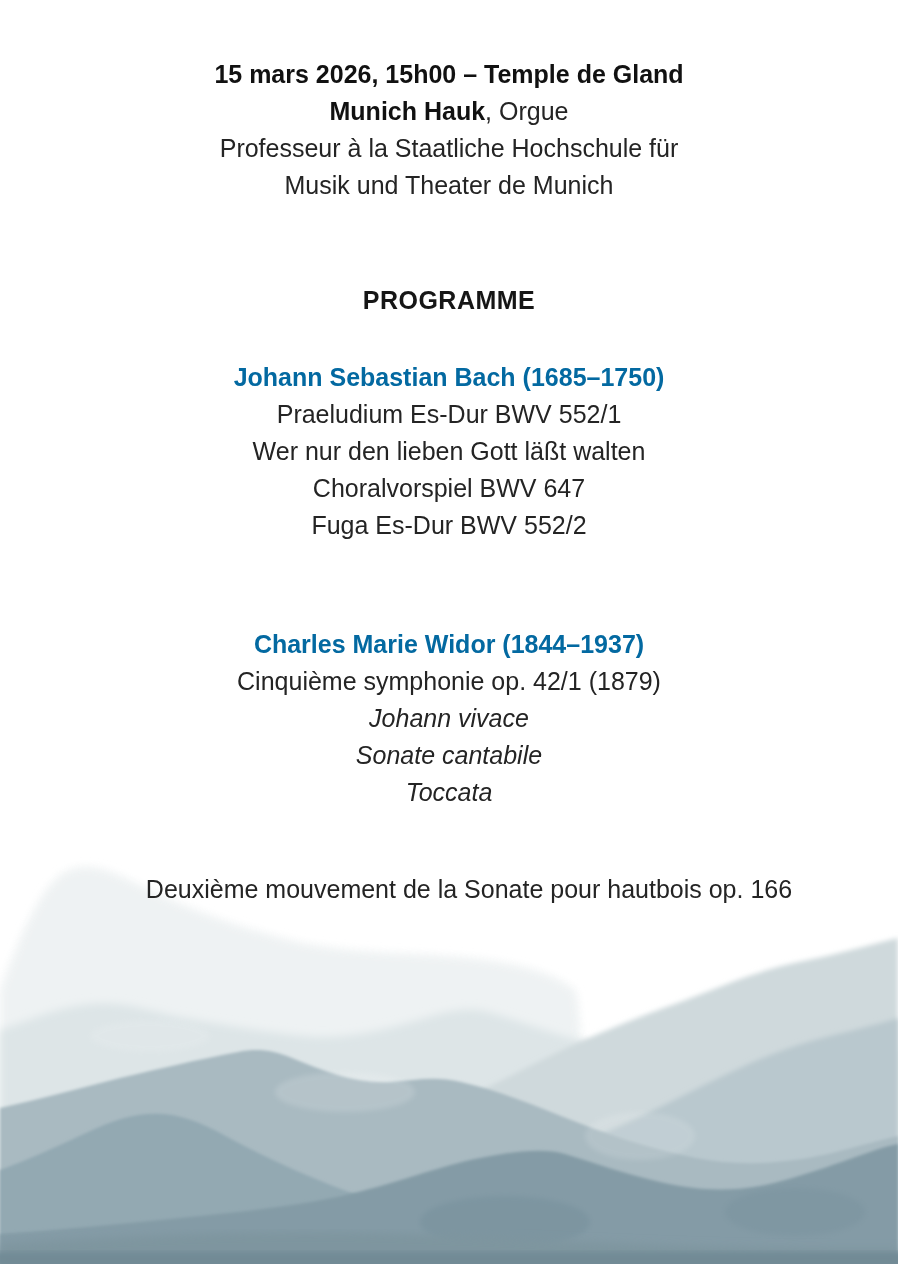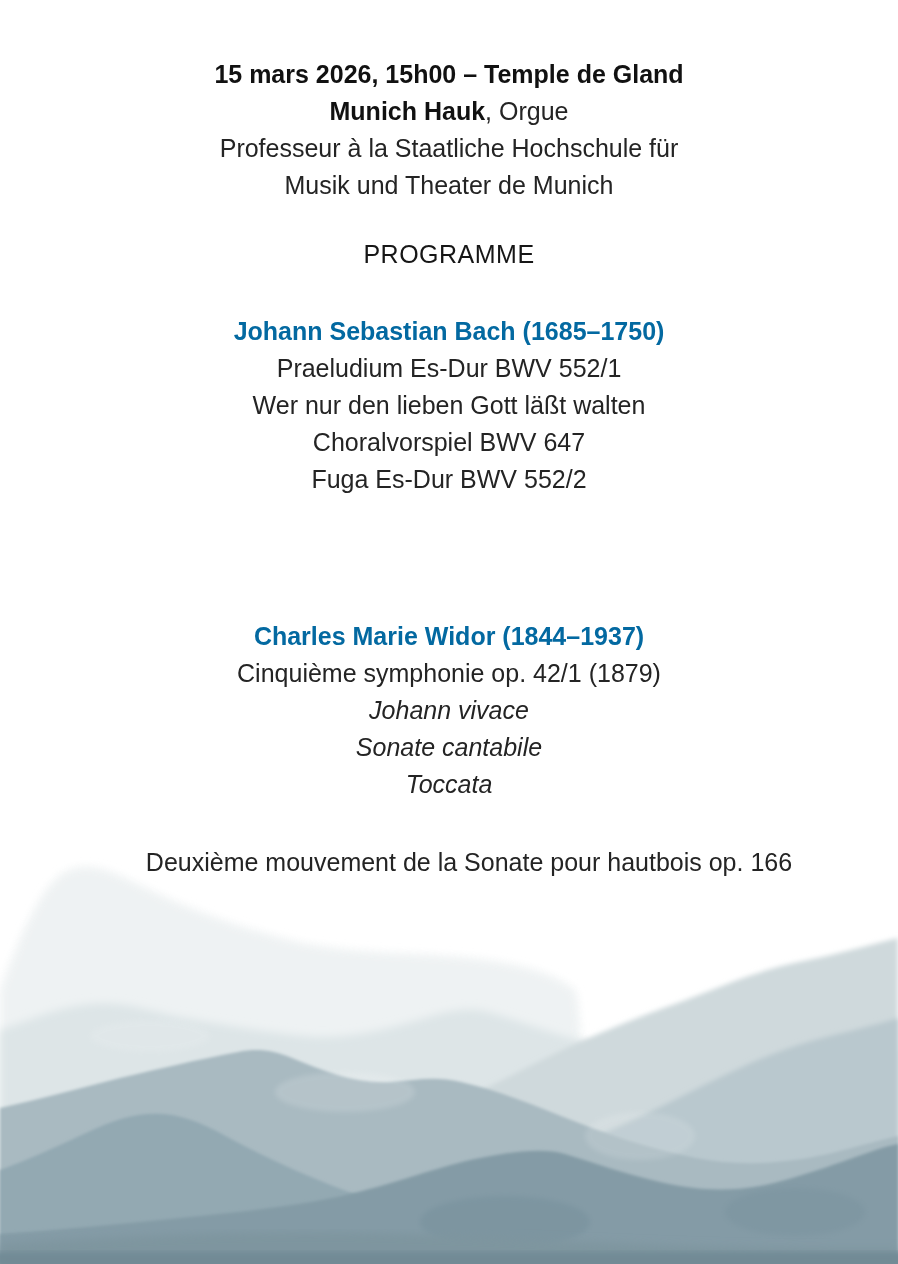--- a/index.html
+++ b/index.html
@@ -20,29 +20,29 @@
     text-align: center;
     color: #242424;
     font-size: 25px;
     line-height: 37px;
   }
   .header-block { padding-top: 56px; }
   .line { white-space: nowrap; }
   .bold { font-weight: 700; color: #111111; }
   .italic { font-style: italic; }
   .programme-title {
-    margin-top: 32px;
-    font-weight: 400;
+    margin-top: 78px;
+    font-weight: 700;
     color: #161616;
     letter-spacing: 0.5px;
   }
   .section-1 { margin-top: 40px; }
-  .section-2 { margin-top: 120px; text-align: center; }
+  .section-2 { margin-top: 82px; text-align: center; }
   .composer { font-weight: 700; color: #0369a1; }
-  .closing-line { margin-top: 41px; padding-left: 40px; }
+  .closing-line { margin-top: 60px; padding-left: 40px; }
   .artwork {
     position: absolute;
     left: 0; bottom: 0;
     width: 898px; height: 424px;
     z-index: 1;
     pointer-events: none;
   }
   .artwork svg { display: block; width: 100%; height: 100%; }
 </style>
 </head>

